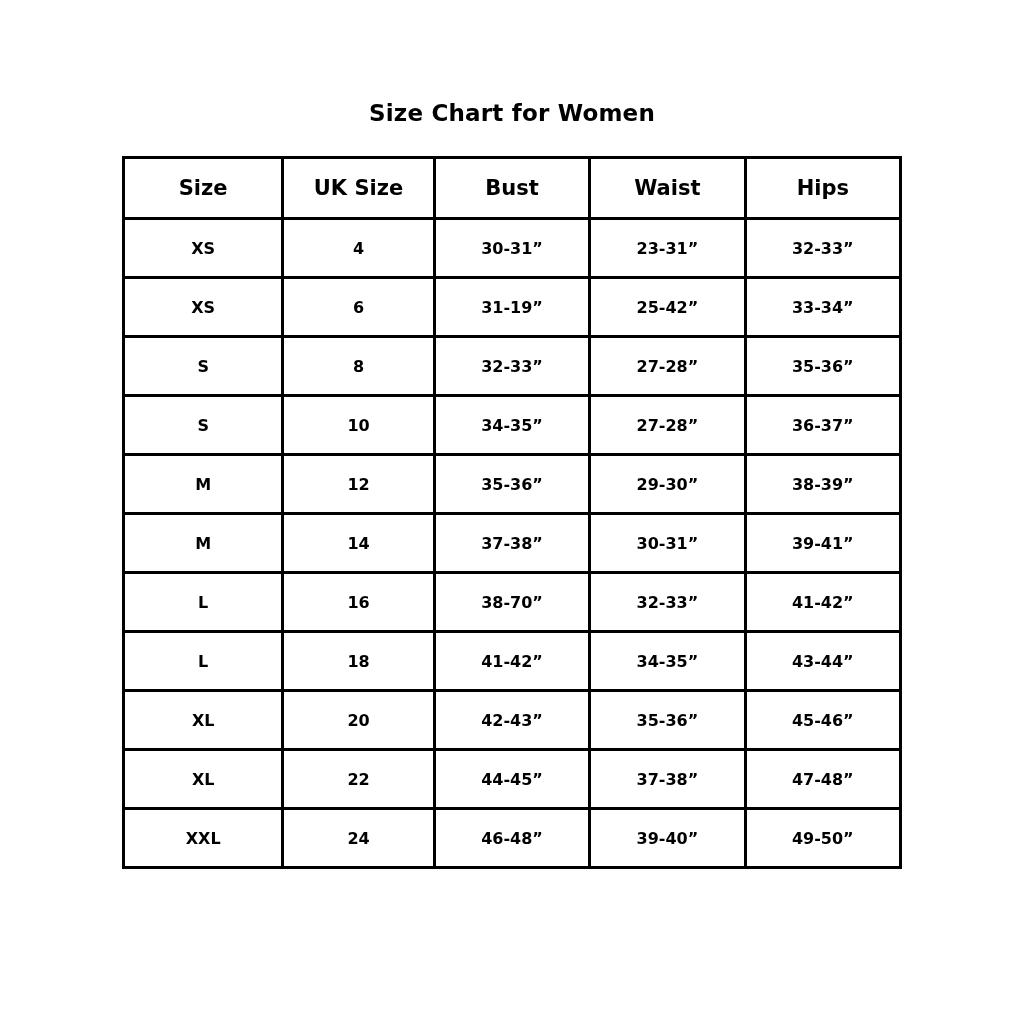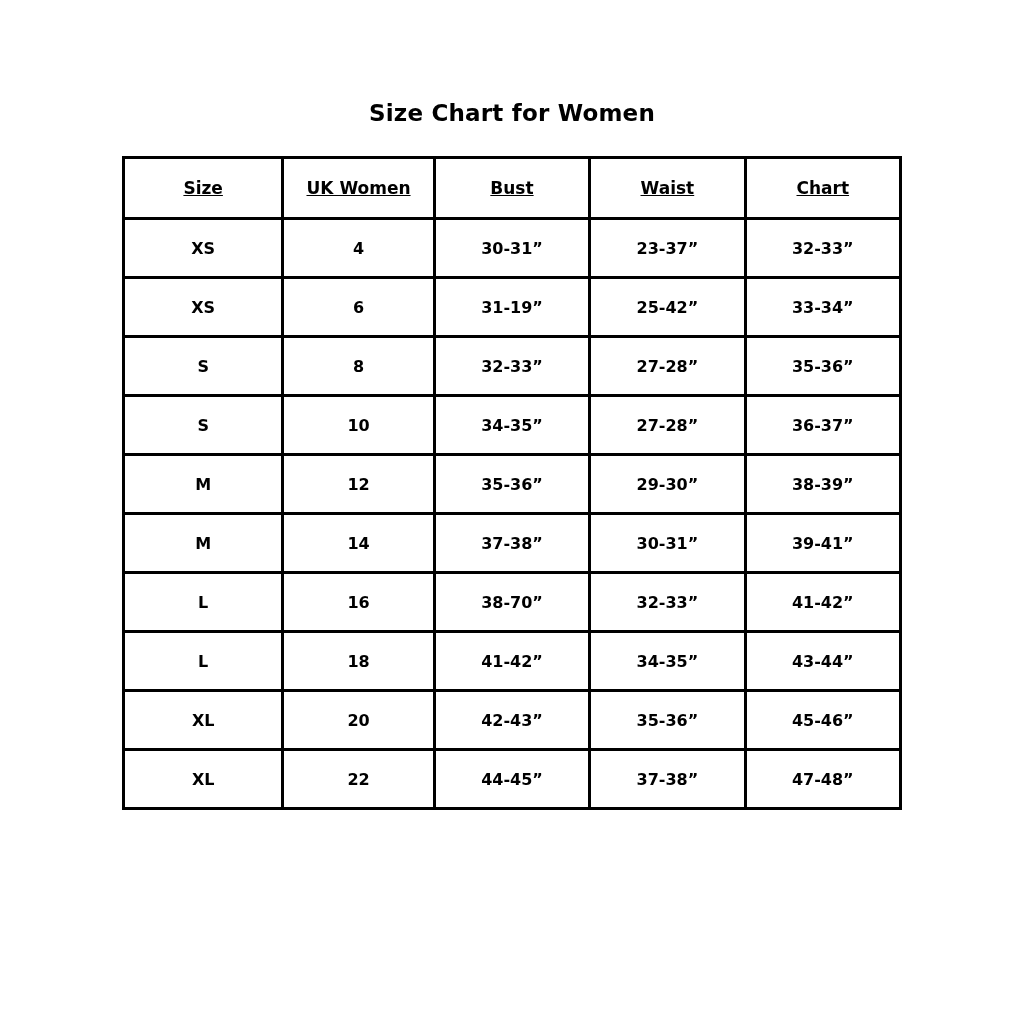--- a/index.html
+++ b/index.html
@@ -44,23 +44,22 @@
     border: 3px solid #000000;
     text-align: center;
     vertical-align: middle;
     font-weight: bold;
     font-size: 16px;
     height: 56px;
     padding: 0;
     color: #000000;
   }
   table.size-table th {
-    font-size: 17px;
+    font-size: 21px;
     height: 58px;
-    text-decoration: underline;
   }
   table.size-table col.c0 { width: 20.5%; }
   table.size-table col.c1 { width: 19.5%; }
   table.size-table col.c2 { width: 20%; }
   table.size-table col.c3 { width: 20%; }
   table.size-table col.c4 { width: 20%; }
 </style>
 </head>
 <body>
 
@@ -71,32 +70,32 @@
       <colgroup>
         <col class="c0">
           <col class="c1">
           <col class="c2">
           <col class="c3">
           <col class="c4">
       </colgroup>
       <thead>
         <tr>
           <th>Size</th>
-          <th>UK Women</th>
+          <th>UK Size</th>
           <th>Bust</th>
           <th>Waist</th>
-          <th>Chart</th>
+          <th>Hips</th>
         </tr>
       </thead>
       <tbody>
         <tr>
           <td>XS</td>
           <td>4</td>
           <td>30-31”</td>
-          <td>23-37”</td>
+          <td>23-31”</td>
           <td>32-33”</td>
         </tr>
         <tr>
           <td>XS</td>
           <td>6</td>
           <td>31-19”</td>
           <td>25-42”</td>
           <td>33-34”</td>
         </tr>
         <tr>
@@ -148,16 +147,23 @@
           <td>35-36”</td>
           <td>45-46”</td>
         </tr>
         <tr>
           <td>XL</td>
           <td>22</td>
           <td>44-45”</td>
           <td>37-38”</td>
           <td>47-48”</td>
         </tr>
+        <tr>
+          <td>XXL</td>
+          <td>24</td>
+          <td>46-48”</td>
+          <td>39-40”</td>
+          <td>49-50”</td>
+        </tr>
       </tbody>
     </table>
   </div>
 </div>
 
 </body></html>

